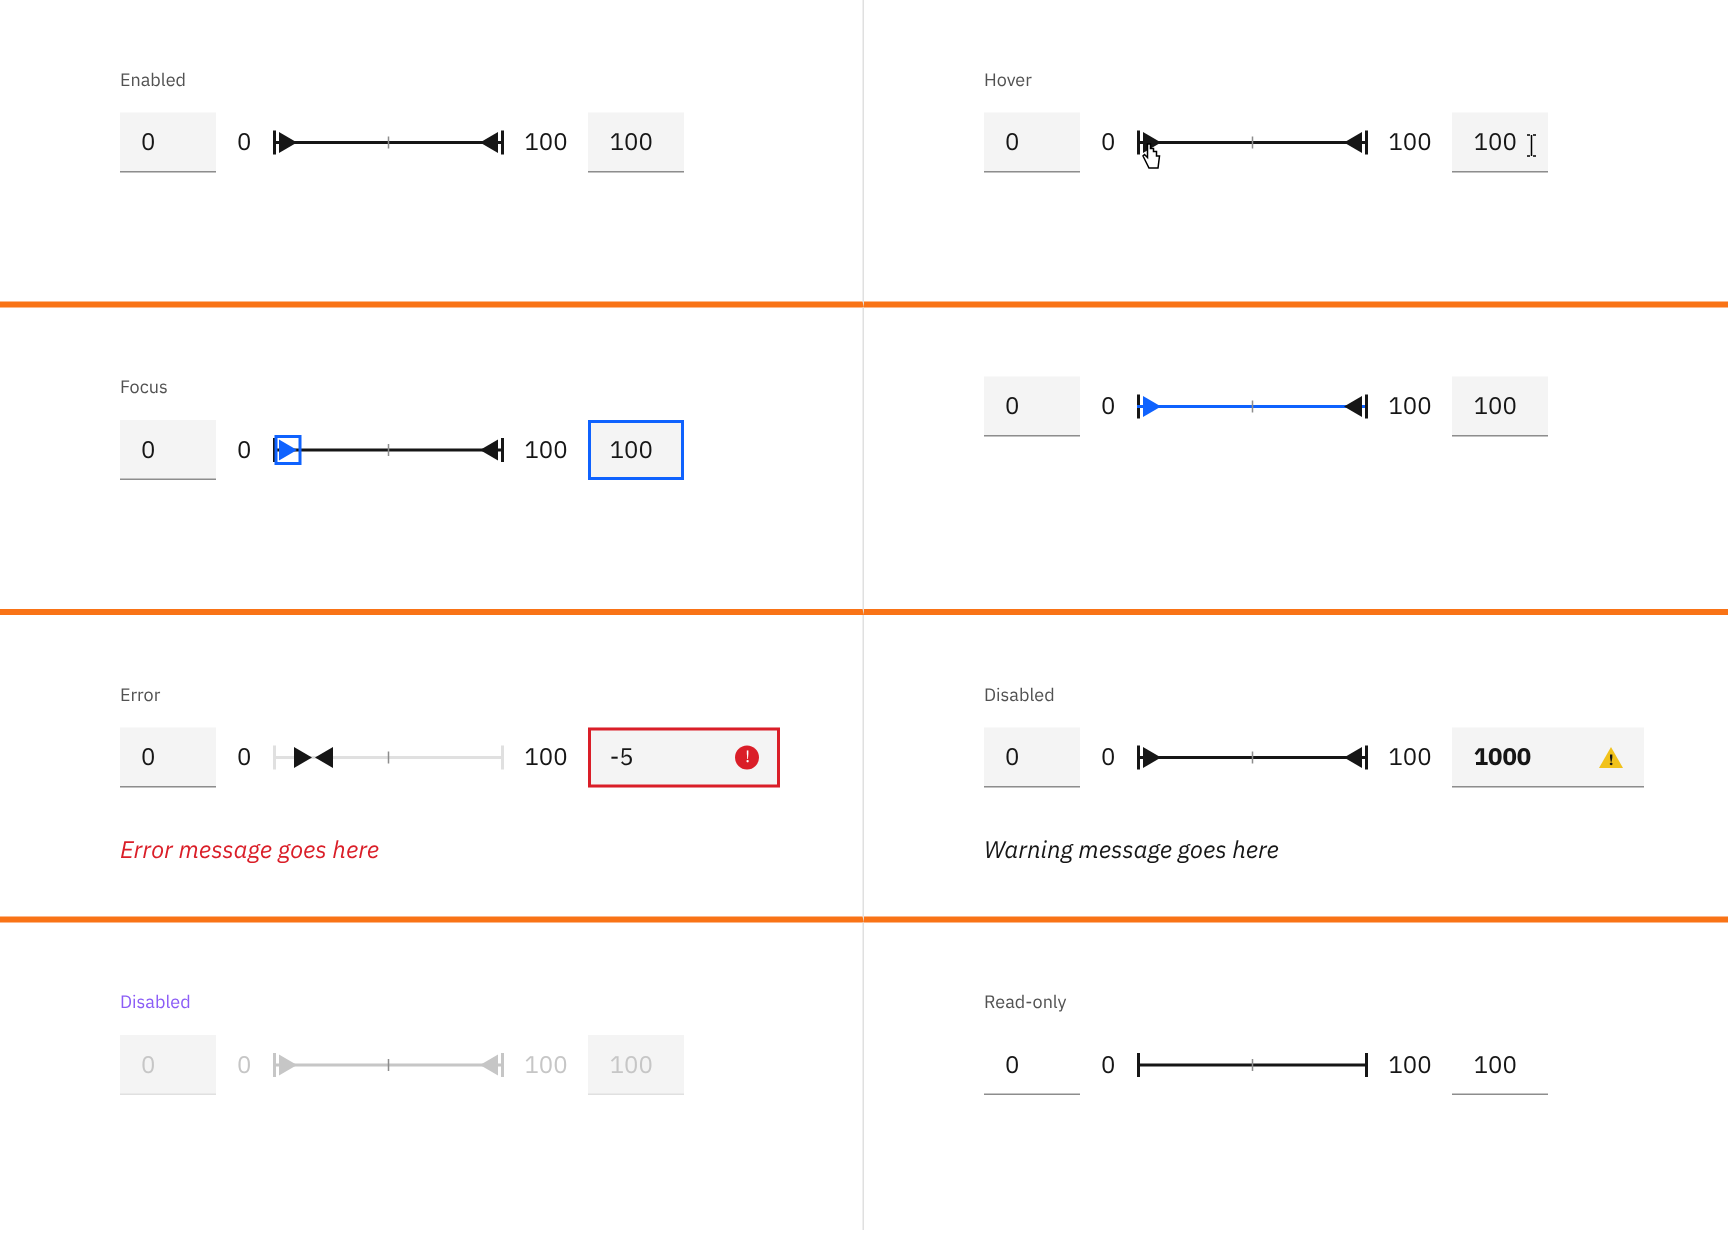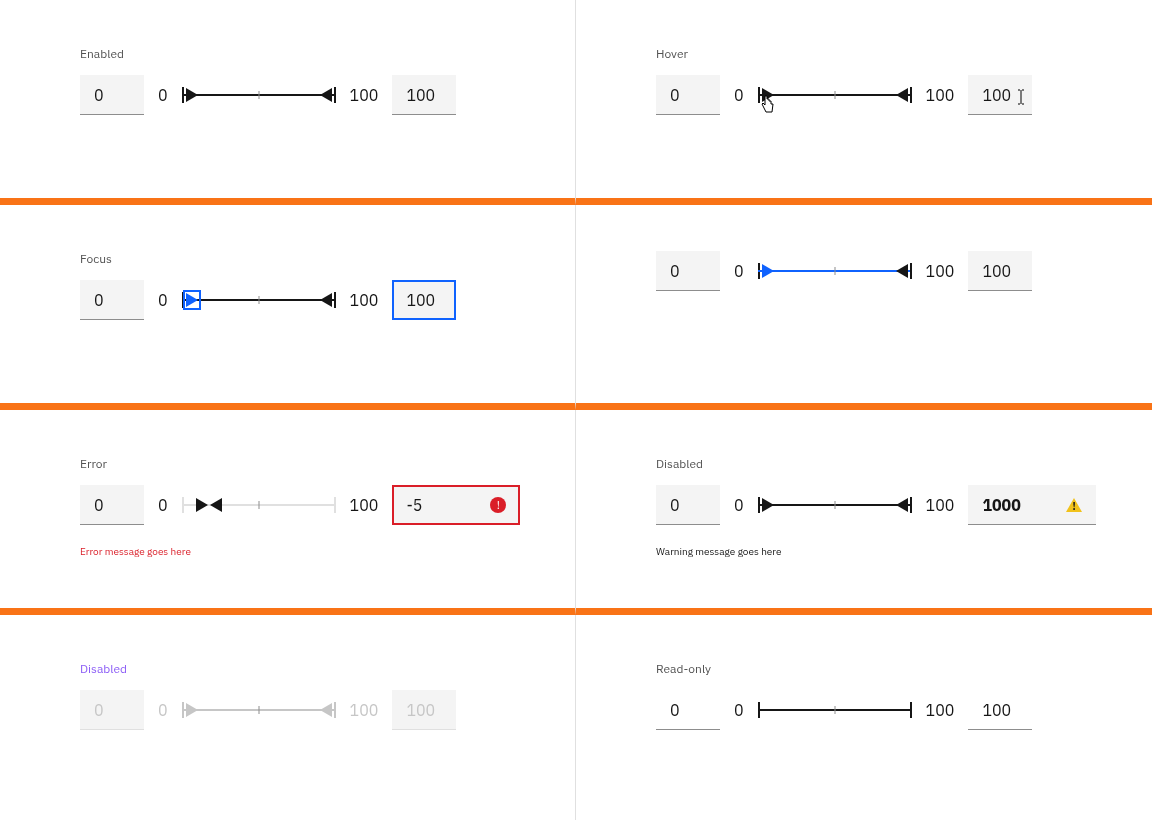--- a/index.html
+++ b/index.html
@@ -11,21 +11,21 @@
     font-size: 14px;
   }
   .grid {
     display: grid;
     grid-template-columns: 1fr 1fr;
     grid-template-rows: 205px 205px 205px 205px;
     width: 1152px;
     height: 824px;
   }
   .cell {
-    border-bottom: 7px solid #f97316;
+    border-bottom: 4px solid #f97316;
     padding: 46px 0 0 80px;
     position: relative;
   }
   .cell.left { border-right: 1px solid #e0e0e0; }
   .cell.last { border-bottom: none; }
   .state-label {
     font-size: 12px;
     color: #525252;
     margin-bottom: 14px;
   }
@@ -124,21 +124,21 @@
     border-bottom: 7px solid transparent;
     border-right: 12px solid #161616;
   }
   .tri.blue.right-point { border-left-color: #0f62fe; }
   .tri.disabled.right-point { border-left-color: #c6c6c6; }
   .tri.disabled.left-point { border-right-color: #c6c6c6; }
   .tri.focus-ring { outline: 2px solid #0f62fe; outline-offset: 1px; }
   
   .readonly-track .stop, .readonly-track .track { background: #161616; }
   
-  .msg { margin-top: 20px; font-size: 10px; }
+  .msg { margin-top: 32px; font-size: 16px; font-style: italic; }
   .msg.error { color: #da1e28; }
   .msg.warn  { color: #161616; }
   
   .icon-error {
     width: 16px; height: 16px; border-radius: 50%;
     background: #da1e28;
     display: inline-flex; align-items: center; justify-content: center;
     color: #fff; font-size: 11px;
   }
   .icon-warn {

